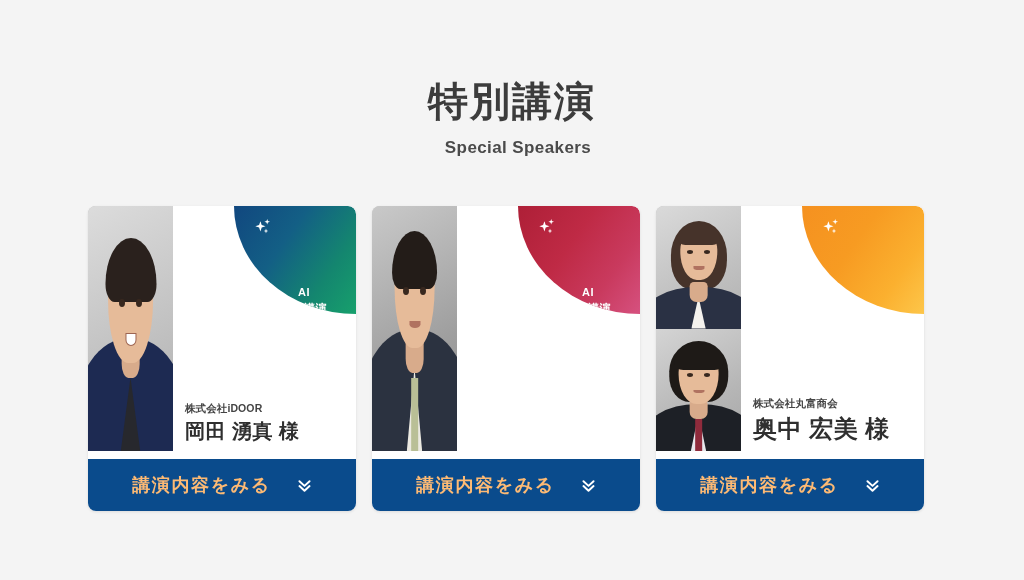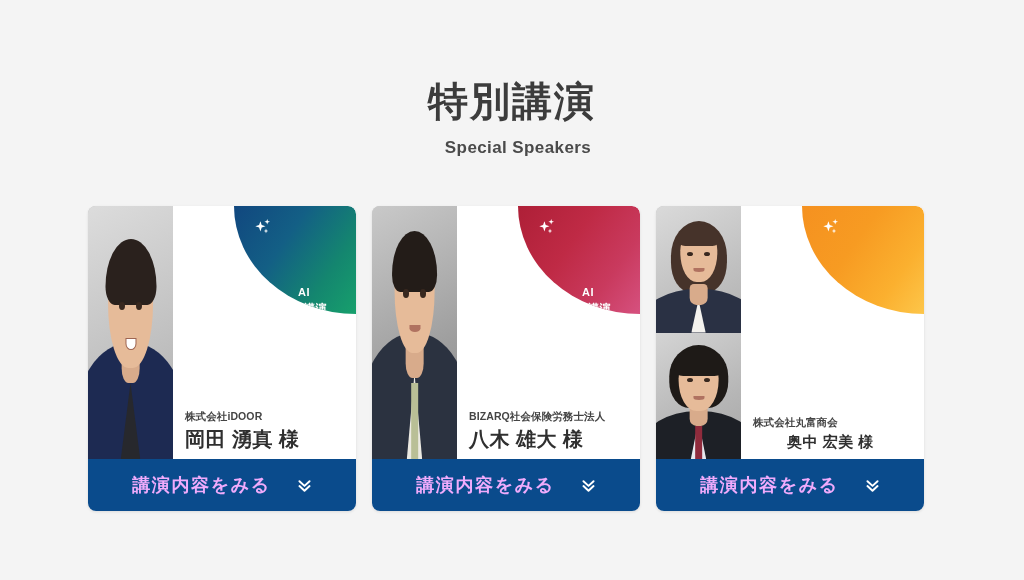--- a/index.html
+++ b/index.html
@@ -208,21 +208,21 @@
   .speaker-name {
     margin-top: 3px;
     font-size: 20px;
     font-weight: 700;
     color: #2f2f2f;
     line-height: 1.22;
     letter-spacing: 0.5px;
     white-space: nowrap;
   }
   .info-slot .speaker-name,
-  .card3 .speaker-name { font-size: 15px; margin-left: 34px; }
+  .card3 .speaker-name { font-size: 24px; }
 
   
   .badge {
     position: absolute;
     top: 0; right: 0;
     width: 122px;
     height: 108px;
     border-radius: 0 8px 0 100%;
     color: #ffffff;
     overflow: hidden;
@@ -253,31 +253,32 @@
     left: 18px;
     top: 12px;
     width: 26px;
     height: 26px;
   }
 
   
   .cta {
     flex: 0 0 52px;
     background: #0a4b8c;
-    color: #f0abfc;
+    color: #fdba74;
     display: flex;
     align-items: center;
     justify-content: center;
     gap: 26px;
     cursor: pointer;
     border: none;
     width: 100%;
     font-family: inherit;
     position: relative;
     z-index: 4;
+    margin-top: 8px;
   }
   .cta-label {
     font-size: 18px;
     font-weight: 700;
     letter-spacing: 1.6px;
     line-height: 1;
   }
   .cta-chevron {
     width: 15px;
     height: 15px;
@@ -354,24 +355,20 @@
             <div class="tie" style="background:#b9bf96;height:30%"></div>
             <div class="neck" style="bottom:32%"></div>
             <div class="face" style="top:16%;width:48%;height:42%"></div>
             <div class="hair" style="top:10%;width:54%;height:24%;background:#231c18"></div>
             <div class="eye l" style="top:33%"></div>
             <div class="eye r" style="top:33%"></div>
             <div class="mouth" style="top:47%"></div>
           </div>
         </div>
 
-        <div class="info-col">
-          <div class="speaker-org">BIZARQ社会保険労務士法人</div>
-          <div class="speaker-name">八木 雄大 様</div>
-        </div>
 
         <div class="badge g-red-pink">
           <span class="sparkle">
             <svg viewBox="0 0 26 26" width="26" height="26" aria-hidden="true">
               <path d="M8.4 3.2 L9.7 7.0 L13.5 8.3 L9.7 9.6 L8.4 13.4 L7.1 9.6 L3.3 8.3 L7.1 7.0 Z" fill="#ffffff"></path>
               <path d="M15.2 1.0 L15.9 3.1 L18.0 3.8 L15.9 4.5 L15.2 6.6 L14.5 4.5 L12.4 3.8 L14.5 3.1 Z" fill="#ffffff"></path>
               <path d="M14.0 10.6 L14.6 12.4 L16.4 13.0 L14.6 13.6 L14.0 15.4 L13.4 13.6 L11.6 13.0 L13.4 12.4 Z" fill="#ffffff"></path>
             </svg>
           </span>
           <span class="badge-text">AI

